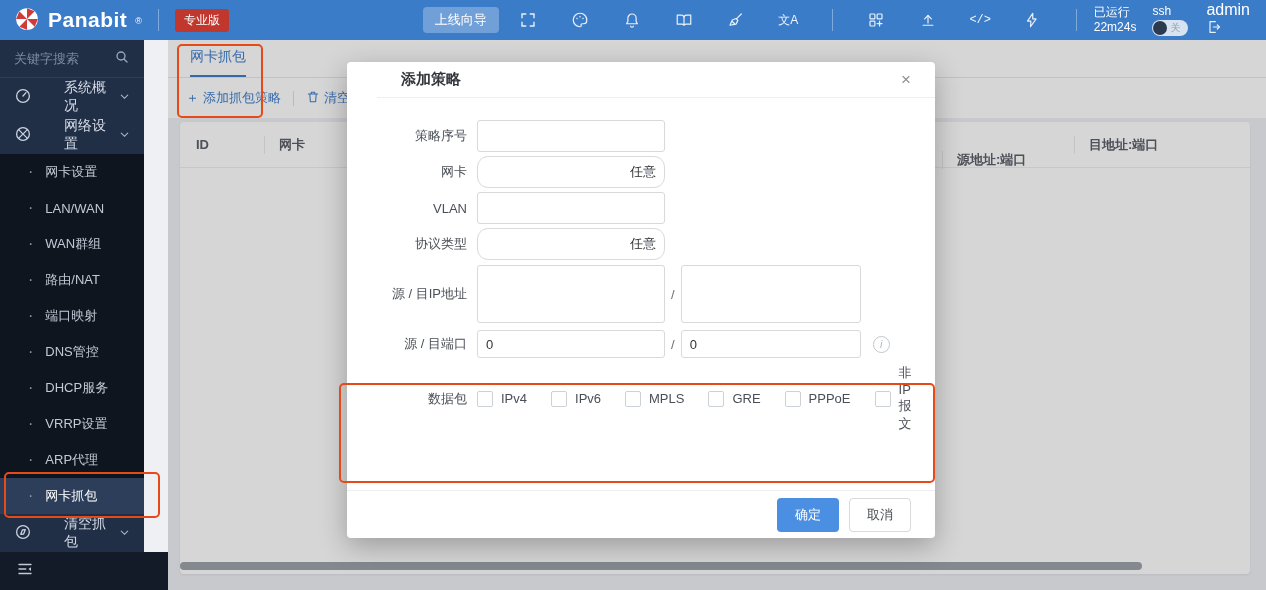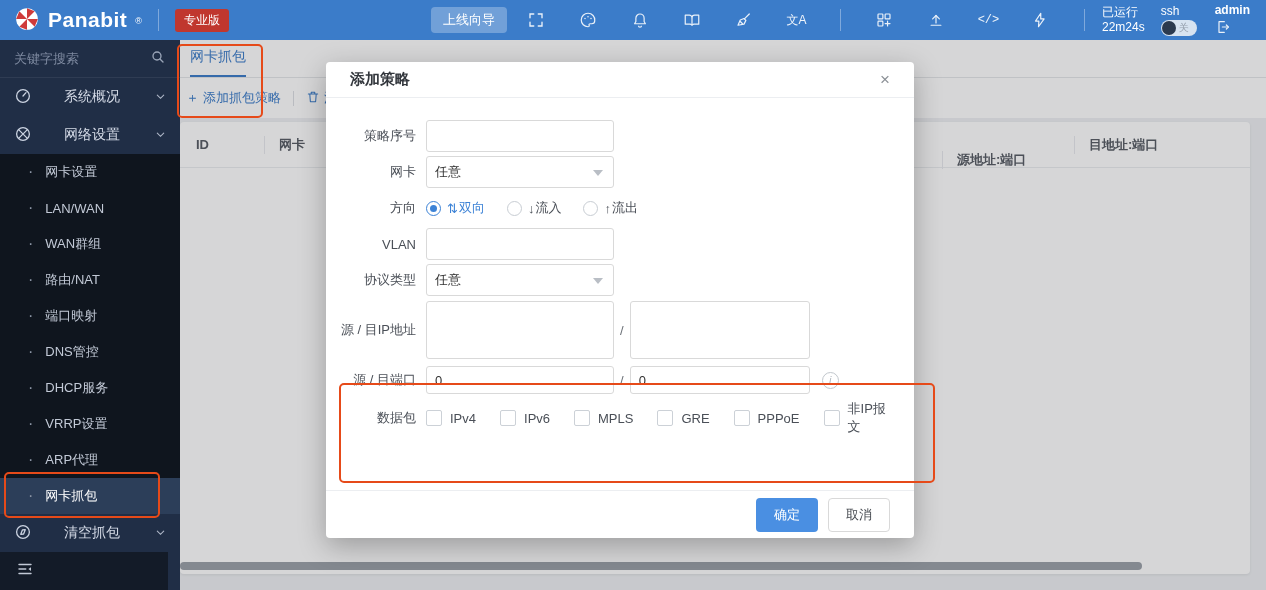--- a/index.html
+++ b/index.html
@@ -20,25 +20,25 @@
   .hicons { display:flex; align-items:center; gap:33px; margin-left:20px; }
   .hicon { width:19px; height:19px; display:flex; align-items:center; justify-content:center; cursor:pointer; }
   .hicon svg { width:18px; height:18px; }
   .glyph-icon { font-size:12px; color:#eef4fb; white-space:nowrap; }
   .runtime { font-size:12px; line-height:15px; margin-left:16px; text-align:left; }
   .ssh-block { margin-left:16px; font-size:12px; line-height:14px; }
   .toggle { margin-top:2px; width:36px; height:16px; border-radius:9px; background:rgba(233,238,244,.9);
     display:flex; align-items:center; padding:1px; cursor:pointer; }
   .toggle-knob { width:14px; height:14px; border-radius:50%; background:#2b3a4f; }
   .toggle-state { font-size:10px; color:#96a0ad; margin-left:3px; }
-  .admin-block { margin:0 16px 0 18px; font-size:12px; line-height:14px;font-weight:bold; }
+  .admin-block { margin:0 16px 0 18px; font-size:16px; line-height:14px; }
   .admin-block svg { margin-top:2px; }
 
   
-  .sidebar { position:absolute; left:0; top:40px; width:180px; height:550px; background:#202e46; z-index:30; }
+  .sidebar { position:absolute; left:0; top:40px; width:144px; height:550px; background:#202e46; z-index:30; }
   .search-row { height:38px; display:flex; align-items:center; padding:0 14px; border-bottom:1px solid rgba(255,255,255,.07); }
   .search-input { flex:1; background:transparent; border:none; outline:none; color:#aeb7c7; font-size:13px; width:100px; }
   .search-input::placeholder { color:#7e8aa0; }
   .nav-item { height:38px; display:flex; align-items:center; padding:0 14px; gap:12px;
     color:#d5dbe7; font-size:14px; cursor:pointer; }
   .nav-item .nlabel { flex:1;margin-left:20px; }
   .submenu { background:#0f151e; }
   .sub-item { height:36px; display:flex; align-items:center; padding-left:28px; gap:12px;
     color:#c3cad7; font-size:13px; cursor:pointer; }
   .sub-item .bullet { color:#8b94a4; font-size:16px; line-height:10px; }
@@ -60,34 +60,34 @@
   .th { padding-left:14px; }
   .th-id { width:84px; padding-left:16px; }
   .th-nic { flex:1; border-left:1px solid #e8eaee; }
   .th-src { width:132px; border-left:1px solid #e8eaee;margin-top:31px; }
   .th-dst { width:176px; border-left:1px solid #e8eaee; }
   .hscroll { position:absolute; left:0; bottom:4px; width:962px; height:8px; background:#9ba1a9; border-radius:4px; cursor:grab; }
   .content-mask { position:absolute; left:168px; top:40px; width:1098px; height:550px;
     background:rgba(26,30,36,.18); z-index:20; }
 
   
-  .modal { position:absolute; left:326px; top:62px; width:588px; height:476px; background:#fff; border-radius:4px;
-    box-shadow:0 8px 28px rgba(0,0,0,.28); z-index:40; }
+  .modal { position:absolute; left:347px; top:62px; width:588px; height:476px; background:#fff; border-radius:4px;
+    box-shadow:0 8px 28px rgba(0,0,0,.28); z-index:40;padding-left:30px; }
   .modal-header { height:36px; display:flex; align-items:center; padding:0 24px; border-bottom:1px solid #eceef1; }
   .modal-title { font-size:15px; font-weight:bold; color:#33373d; }
   .modal-close { margin-left:auto; font-size:17px; color:#8c9197; cursor:pointer; line-height:1; }
   .modal-body { padding-top:22px; font-size:13px; color:#4a4f57; }
   .frow { display:flex; align-items:center; margin-bottom:4px; min-height:32px; }
   .flabel { width:100px; text-align:right; padding-right:10px; flex:none; }
   .tinput { width:188px; height:32px; border:1px solid #d9d9d9; border-radius:3px; padding:0 8px;
     font-size:13px; color:#333; outline:none; font-family:inherit; }
   .tinput.short { height:28px; }
   .tinput.second { width:180px; }
-  .select { position:relative; width:188px; height:32px; border:1px solid #d9d9d9; border-radius:3px;
-    display:flex; align-items:center; padding:0 8px; color:#333; cursor:pointer; background:#fff; }
+  .select { position:relative; width:188px; height:32px; border:1px solid #d9d9d9; border-radius:11px;
+    display:flex; align-items:center; padding:0 8px; color:#333; cursor:pointer; background:#fff;justify-content:flex-end; }
   .caret { position:absolute; right:10px; top:13px; width:0; height:0;
     border-left:5px solid transparent; border-right:5px solid transparent; border-top:6px solid #b9bec5; }
   .slash { margin:0 6px; color:#6a6f76; }
   .tarea { width:188px; height:58px; border:1px solid #d9d9d9; border-radius:3px; padding:6px 8px; resize:none;
     font-size:13px; outline:none; font-family:inherit; }
   .tarea.second { width:180px; }
   .radio-opt { display:flex; align-items:center; gap:6px; margin-right:22px; cursor:pointer; }
   .radio { width:15px; height:15px; border:1px solid #c8cdd3; border-radius:50%; background:#fff; position:relative; flex:none; }
   .radio.selected { border-color:#3d83d6; }
   .radio.selected::after { content:""; position:absolute; left:3px; top:3px; width:7px; height:7px;
@@ -371,38 +371,20 @@
       </div>
 
       <div class="frow">
         <span class="flabel">网卡</span>
         <div class="select">
           <span>任意</span>
           <span class="caret"></span>
         </div>
       </div>
 
-      <div class="frow">
-        <span class="flabel">方向</span>
-        <span class="radio-opt">
-          <span class="radio selected"></span>
-          <span class="radio-label-blue">⇅</span>
-          <span class="radio-label-blue" style="margin-left:-5px;">双向</span>
-        </span>
-        <span class="radio-opt">
-          <span class="radio"></span>
-          <span>↓</span>
-          <span style="margin-left:-5px;">流入</span>
-        </span>
-        <span class="radio-opt">
-          <span class="radio"></span>
-          <span>↑</span>
-          <span style="margin-left:-5px;">流出</span>
-        </span>
-      </div>
 
       <div class="frow">
         <span class="flabel">VLAN</span>
         <input class="tinput" value="" style="">
       </div>
 
       <div class="frow">
         <span class="flabel">协议类型</span>
         <div class="select">
           <span>任意</span>

